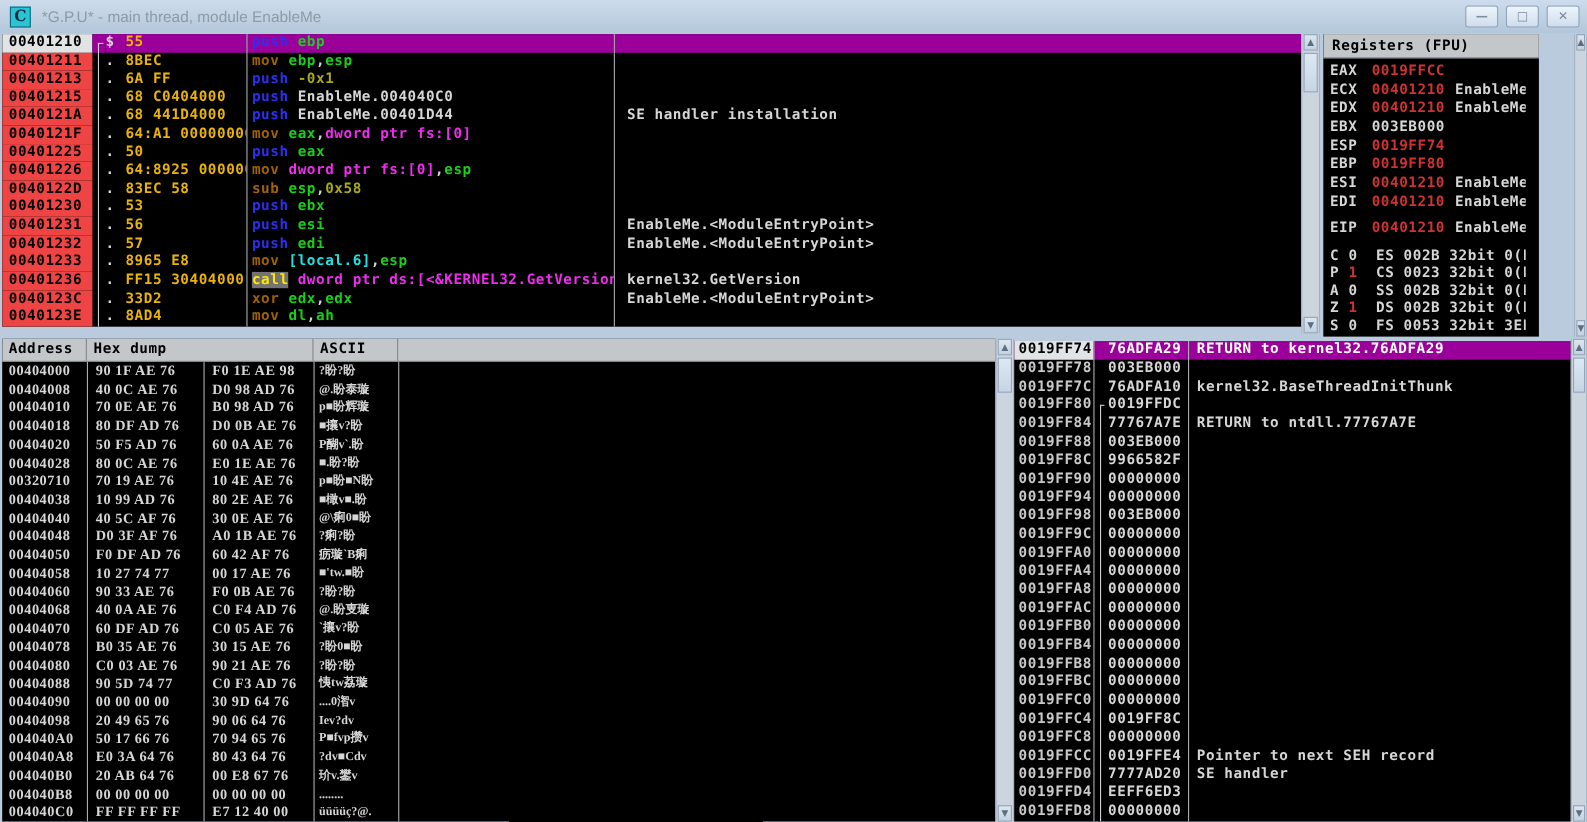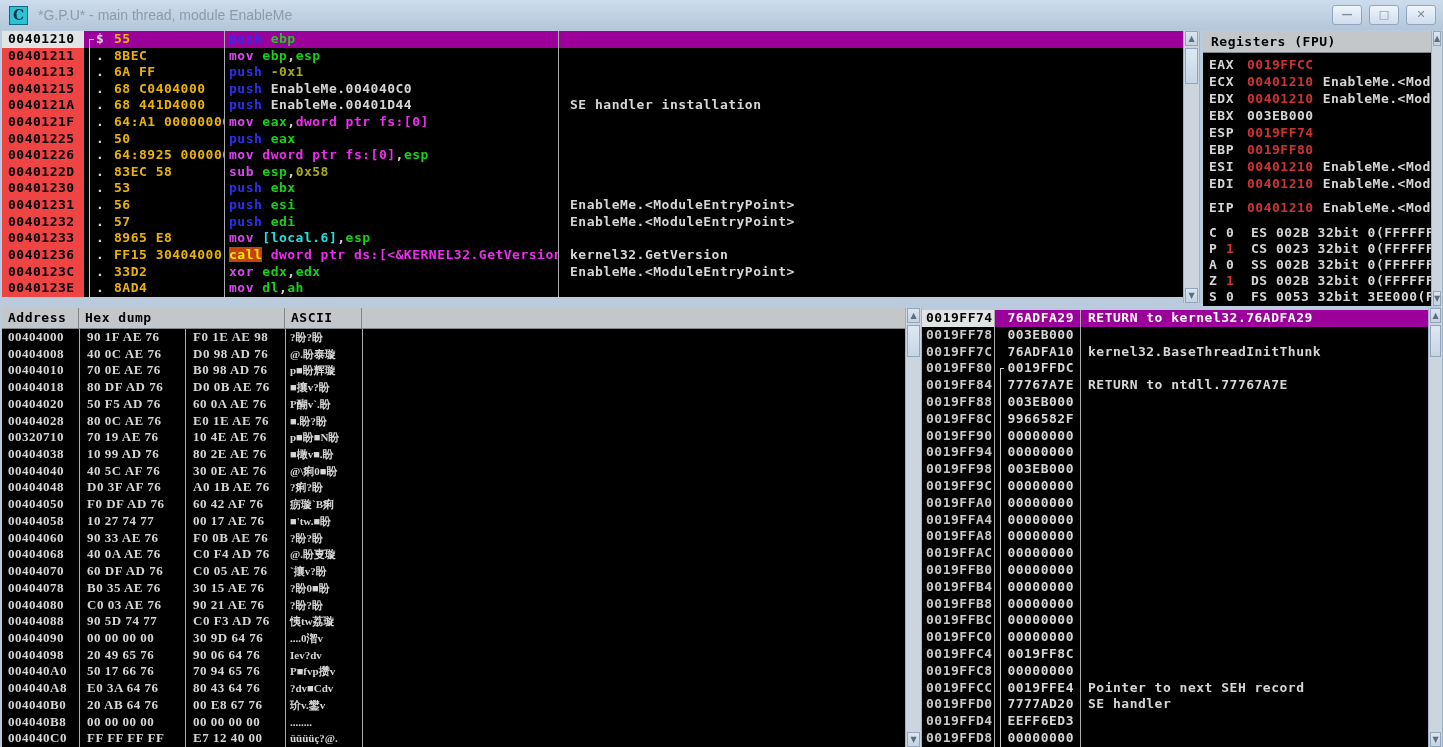--- a/index.html
+++ b/index.html
@@ -29,36 +29,36 @@
   #disasm { left:2px; top:31px; width:1181px; height:266px; }
   .drow { display:flex; height:16.62px; line-height:16.6px; white-space:nowrap; }
   .drow.sel .d-sel-bg { background:#9b009b; }
   .d-addr { width:82px; padding-left:6px; background:#ef4444; color:#000; flex:none; }
   .drow.sel .d-addr { background:#e0e4e4; }
   .d-gap1 { width:12px; flex:none; }
   .d-mark { width:18px; flex:none; color:#d6d6d6; }
   .d-bytes { width:110px; flex:none; color:#eab308; overflow:hidden; }
   .d-instr { width:334px; flex:none; padding-left:5px; overflow:hidden; }
   .d-comment { flex:1; padding-left:12px; color:#d6d6d6; overflow:hidden; }
-  .tok-b { color:#2e2ef0; } .tok-y { color:#d946ef; } .tok-g { color:#18d018; }
+  .tok-b { color:#2e2ef0; } .tok-y { color:#a16207; } .tok-g { color:#18d018; }
   .tok-o { color:#a8a818; } .tok-m { color:#f02cf0; } .tok-c { color:#20e0e0; }
-  .tok-w { color:#d6d6d6; } .tok-r { color:#ffe800; background:#c2410c; }
+  .tok-w { color:#d6d6d6; } .tok-r { color:#ffe800; background:#737373; }
   #d-bracket { position:absolute; left:87px; top:8px; bottom:0; width:1px; background:#cfcfcf; z-index:4; }
   #d-bracket-tick { position:absolute; left:87px; top:8px; width:5px; height:1px; background:#cfcfcf; z-index:4; }
 
   
   .sb { position:absolute; background:#ccd5de; border-left:1px solid #a3b2c2; border-right:1px solid #a3b2c2; }
   .sb-btn { position:absolute; left:1px; right:1px; height:15px; background:linear-gradient(#dbe6f1,#c3d2e2);
     border:1px solid #93a5ba; color:#5f6e7e; font:8px "DejaVu Sans", sans-serif;
     text-align:center; line-height:14px; }
   .sb-thumb { position:absolute; left:1px; right:1px; background:linear-gradient(#dde8f2,#c6d5e5);
     border:1px solid #93a5ba; }
 
   
-  #registers { left:1203px; top:31px; width:240px; height:275px; }
+  #registers { left:1203px; top:31px; width:196px; height:275px; }
   #reg-header { height:22px; padding:3px 0 0 8px; }
   #reg-body { position:absolute; left:0; top:22px; right:12px; bottom:0; padding:3px 0 0 6px; }
   .rrow { display:flex; height:17px; line-height:17px; white-space:nowrap; overflow:hidden; }
   .r-name { width:38px; flex:none; color:#d6d6d6; }
   .r-val.chg { color:#cd3333; } .r-val.nrm { color:#d6d6d6; }
   .r-extra { margin-left:9px; color:#d6d6d6; }
   .rgap { height:7px; } .rgap2 { height:9px; }
   .frow { display:flex; height:16px; line-height:16px; white-space:nowrap; overflow:hidden; color:#d6d6d6; }
   .f-l { width:17px; flex:none; } .f-v { width:25px; flex:none; }
   .f-v.chg { color:#cd3333; }

